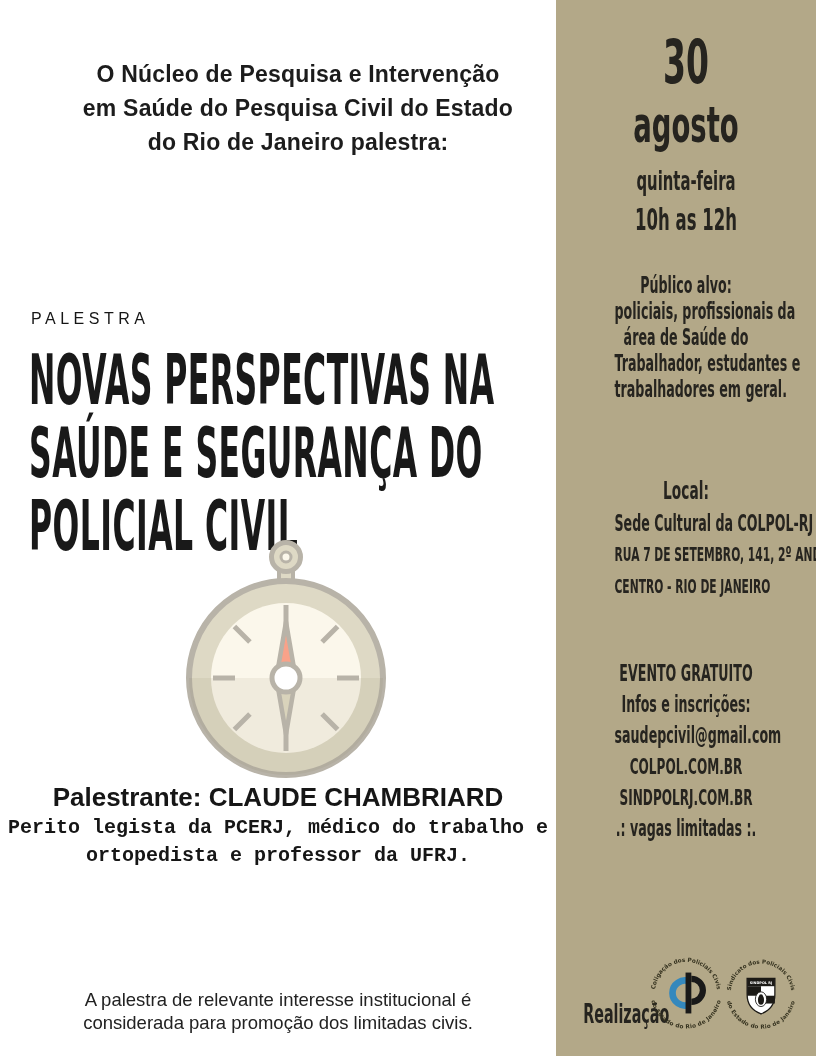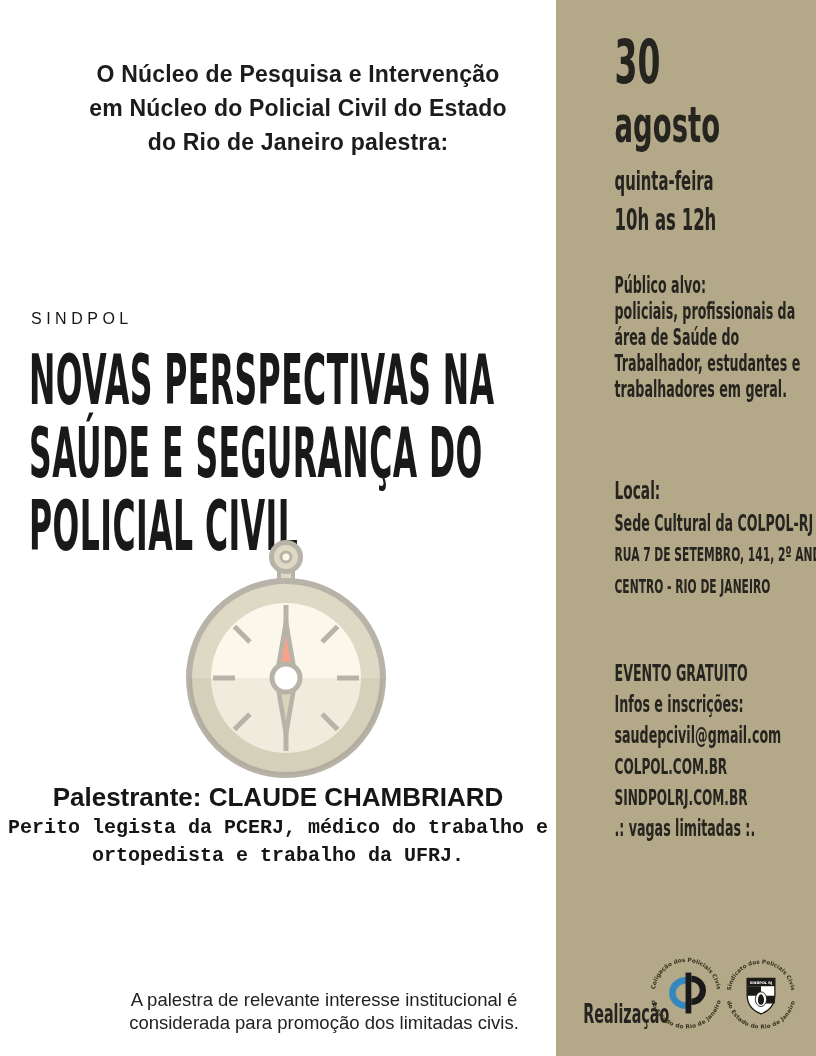--- a/index.html
+++ b/index.html
@@ -11,24 +11,24 @@
   .kicker{position:absolute;top:310px;left:31px;font-size:16px;letter-spacing:4.5px;
           font-weight:500;color:#161616;}
   .title{position:absolute;top:344px;left:29px;color:#191919;}
   .title .tline{font-family:"DejaVu Sans",sans-serif;font-weight:700;font-size:70px;line-height:73px;
                 white-space:nowrap;transform:scaleX(.45);transform-origin:0 0;letter-spacing:1px;}
   .compass-wrap{position:absolute;left:183px;top:538px;width:206px;height:242px;}
   .speaker{position:absolute;top:780px;left:0;width:556px;text-align:center;color:#161616;}
   .speaker .name{font-size:26px;font-weight:700;line-height:34px;}
   .speaker .bio{font-size:20px;font-weight:700;line-height:28px;font-family:Liberation Mono, monospace;}
   .footnote{position:absolute;top:988px;left:0;width:556px;text-align:center;
-            font-size:18.5px;font-weight:500;line-height:23px;color:#222222;padding-left:46px;}
+            font-size:18.5px;font-weight:500;line-height:23px;color:#222222;}
   
   .sidebar{position:absolute;left:556px;top:0;width:260px;height:1056px;background:#b3a888;
-           color:#26241f;}
+           color:#26241f;text-align:center;}
   .cond{font-family:"DejaVu Sans",sans-serif;font-weight:700;white-space:nowrap;}
   .cx{transform:scaleX(.55);transform-origin:50% 0;}
   .sb{position:absolute;left:0;width:260px;}
   .day{top:32px;font-size:60px;line-height:60px;}
   .month{top:96px;font-size:50px;line-height:58px;}
   .weekday{top:166px;font-size:27px;line-height:30px;}
   .time{top:203px;font-size:30px;line-height:34px;}
   .audience{top:272px;}
   .audience div{font-size:23px;line-height:26px;}
   .venue{top:474px;}
@@ -44,25 +44,25 @@
   .logo2{left:166px;top:955px;width:78px;height:78px;}
   svg{display:block;}
 </style>
 </head>
 <body>
 
 <div class="page">
 
   <div class="intro">
     <div>O Núcleo de Pesquisa e Intervenção</div>
-    <div>em Núcleo do Policial Civil do Estado</div>
+    <div>em Saúde do Pesquisa Civil do Estado</div>
     <div>do Rio de Janeiro palestra:</div>
   </div>
 
-  <div class="kicker">SINDPOL</div>
+  <div class="kicker">PALESTRA</div>
 
   <div class="title">
     <div class="tline">NOVAS PERSPECTIVAS NA</div>
     <div class="tline">SAÚDE E SEGURANÇA DO</div>
     <div class="tline">POLICIAL CIVIL</div>
   </div>
 
   <div class="compass-wrap">
     <svg viewBox="0 0 206 242" width="206" height="242" aria-hidden="true">
       <rect x="96" y="28" width="14" height="18" fill="#ded9c5" stroke="#b8b3a8" stroke-width="4"></rect>
@@ -83,21 +83,21 @@
       </g>
       <polygon points="103,84 93,142 113,142" fill="#f9a289" stroke="#b8b3a8" stroke-width="4.5" stroke-linejoin="round"></polygon>
       <polygon points="103,196 93,138 113,138" fill="#d9d3bb" stroke="#b8b3a8" stroke-width="4.5" stroke-linejoin="round"></polygon>
       <circle cx="103" cy="140" r="14" fill="#ffffff" stroke="#b8b3a8" stroke-width="5"></circle>
     </svg>
   </div>
 
   <div class="speaker">
     <div class="name">Palestrante: CLAUDE CHAMBRIARD</div>
     <div class="bio">Perito legista da PCERJ, médico do trabalho e</div>
-    <div class="bio">ortopedista e trabalho da UFRJ.</div>
+    <div class="bio">ortopedista e professor da UFRJ.</div>
   </div>
 
   <div class="footnote">
     <div>A palestra de relevante interesse institucional é</div>
     <div>considerada para promoção dos limitadas civis.</div>
   </div>
 
   <div class="sidebar">
 
     <div class="sb day cond cx">30</div>

